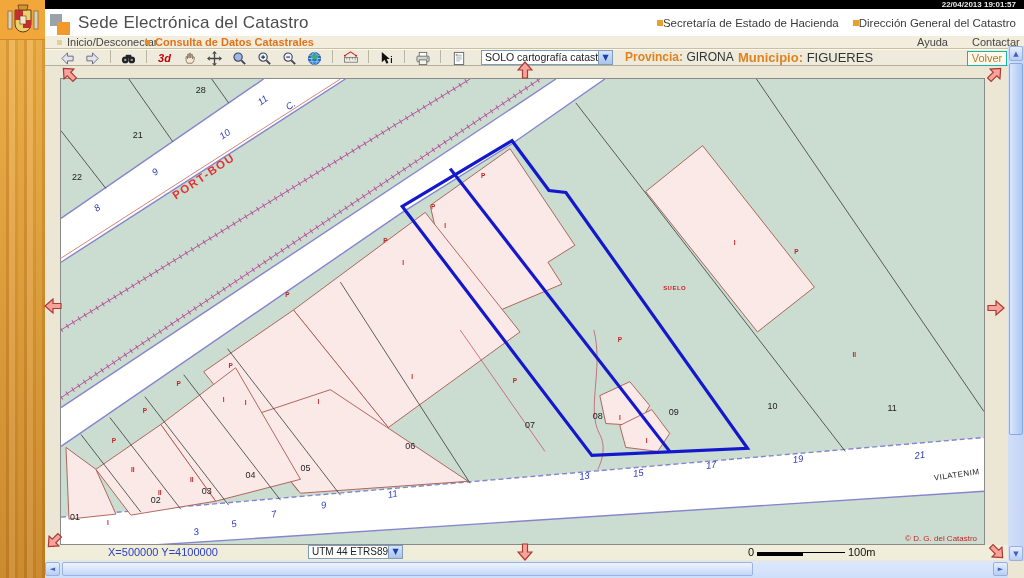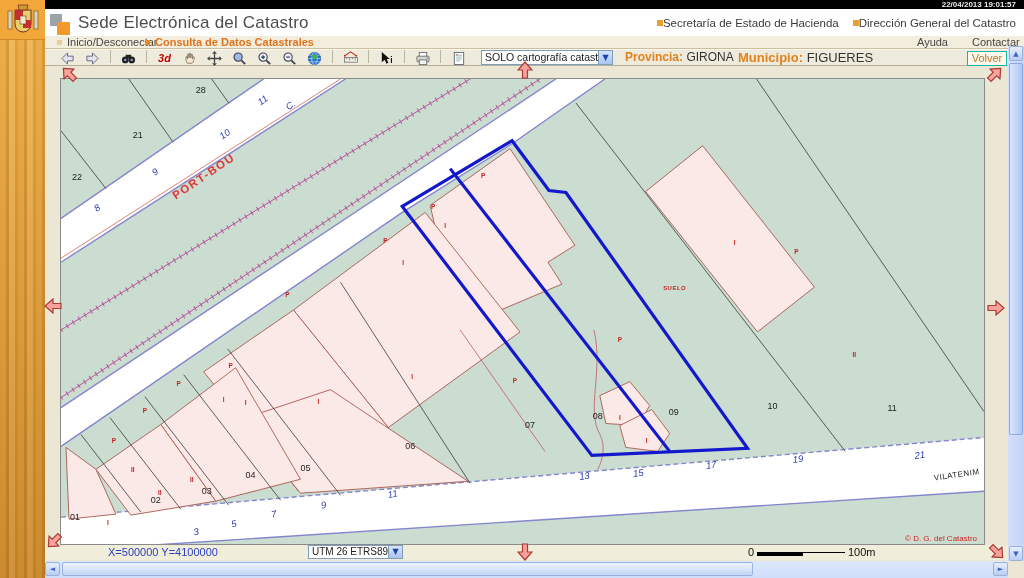--- a/index.html
+++ b/index.html
@@ -401,21 +401,21 @@
           <text class="lbl-street2" transform="translate(898,400) rotate(-8)">VILATENIM</text>
           <text class="lbl-suelo" transform="translate(615,212)">SUELO</text>
           <text class="lbl-copy" transform="translate(918,464)">© D. G. del Catastro</text>
         </g>
     </svg>
 
     <div class="statusbar">
       <span class="coords">X=500000 Y=4100000</span>
       <span class="srs-label">SRS:</span>
       <span class="srs-dd">
-        <span>UTM 26 ETRS89</span>
+        <span>UTM 44 ETRS89</span>
         <span class="dd-btn">▼</span>
       </span>
       <span class="scalebar">
         <span class="scale-zero">0</span>
         <span class="scale-line"></span>
         <span class="scale-thick"></span>
         <span class="scale-end">100m</span>
       </span>
     </div>
   </div>

